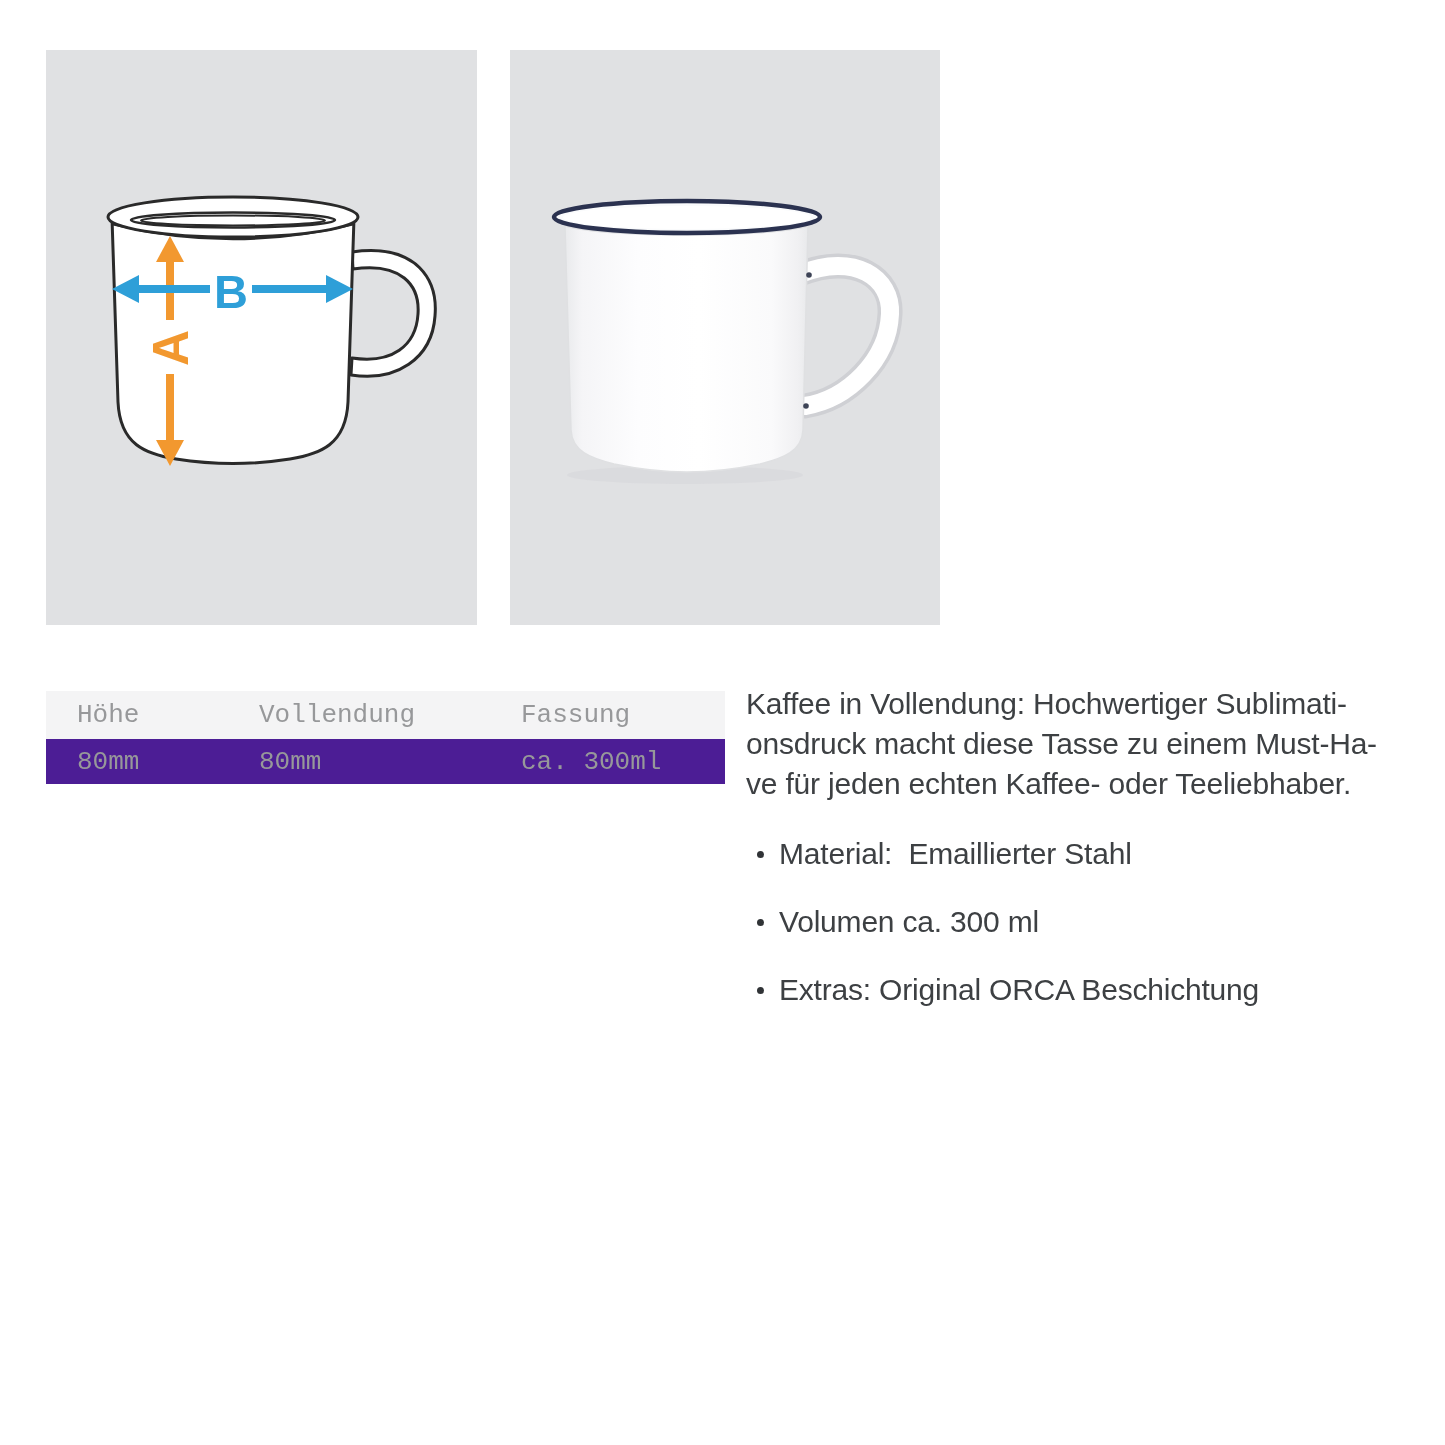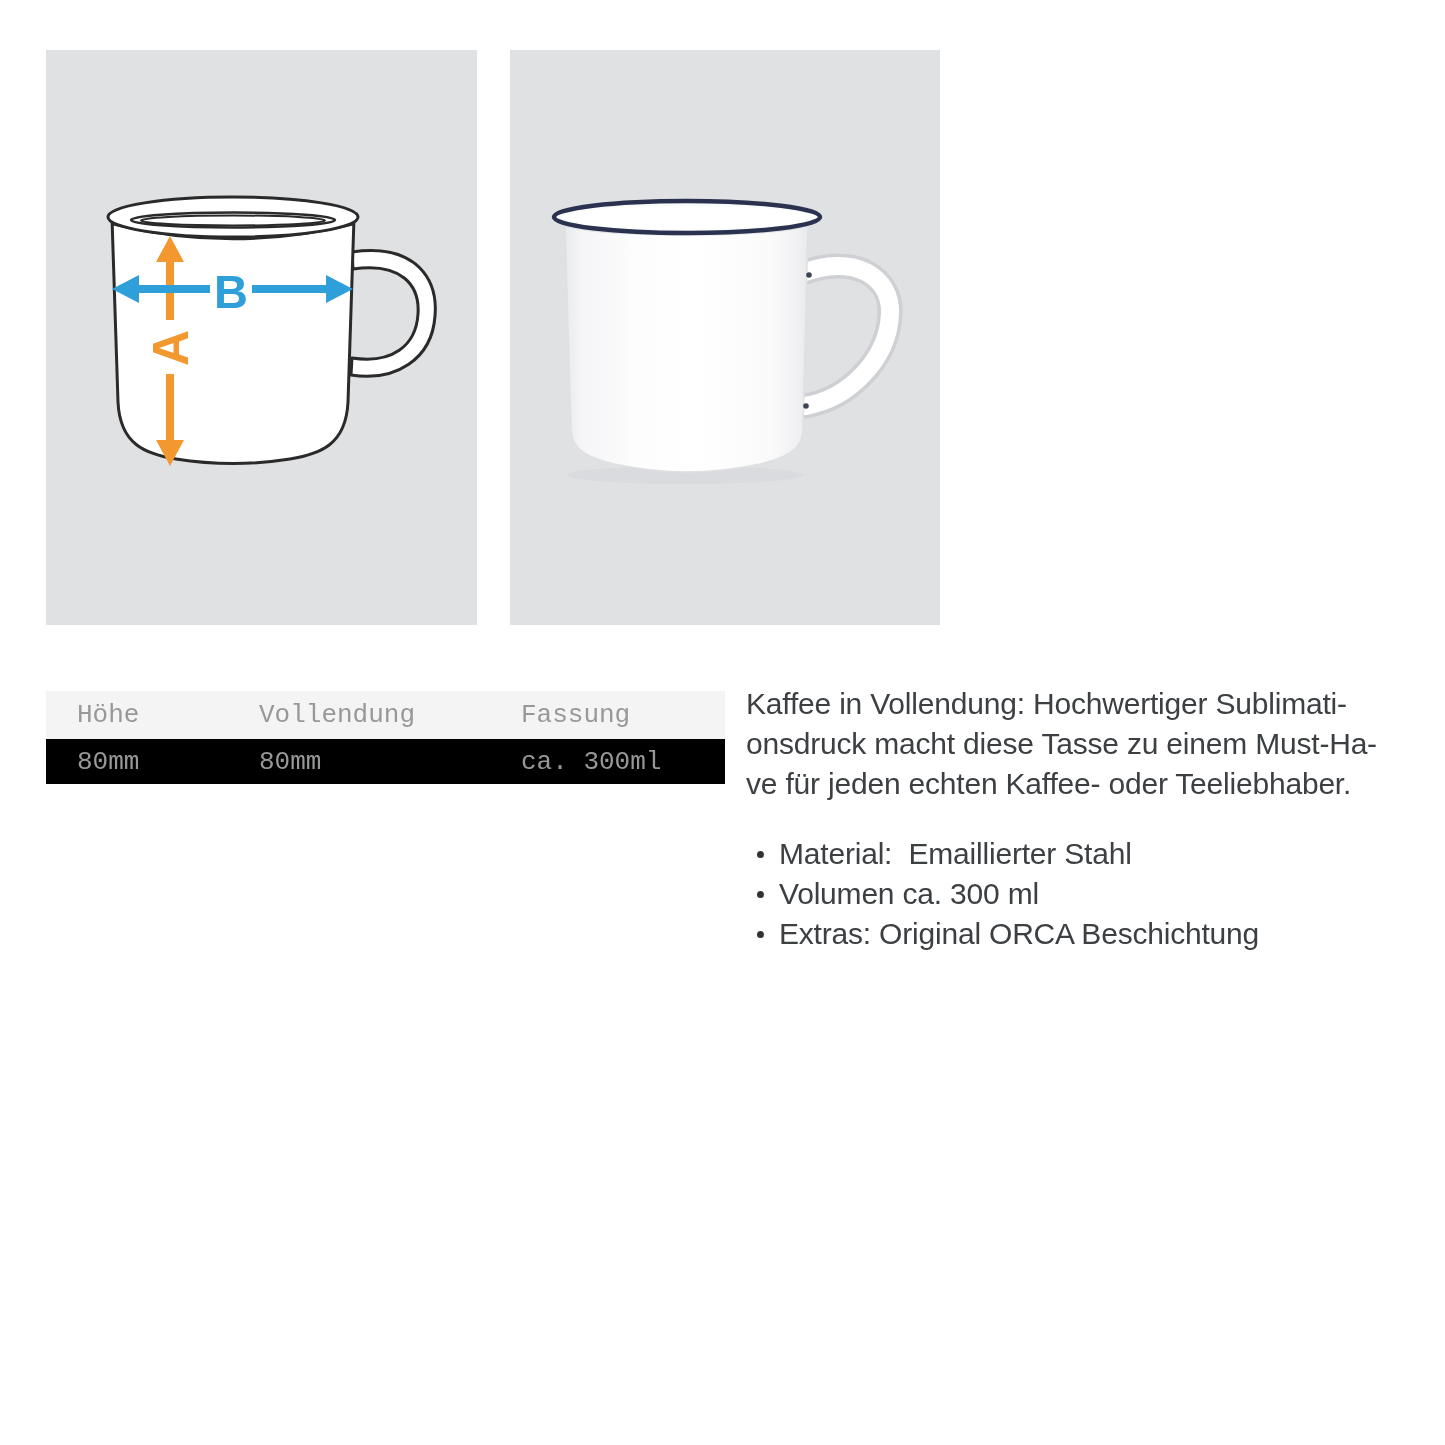--- a/index.html
+++ b/index.html
@@ -30,21 +30,21 @@
   }
   .trow {
     display: grid;
     grid-template-columns: 182px 262px 1fr;
     align-items: center;
     padding-left: 31px;
     box-sizing: border-box;
     font-family: Liberation Mono, monospace;
   }
   .trow-head { height: 48px; background: #f4f4f5; }
-  .trow-vals { height: 45px; background: #000000; }
+  .trow-vals { height: 45px; background: #4c1d95; }
 
   
   .description {
     position: absolute;
     left: 746px; top: 684px;
     width: 690px;
     color: #3d4043;
     font-size: 30px;
     line-height: 40px;
     letter-spacing: -0.2px;
@@ -52,20 +52,21 @@
   .intro-line { white-space: nowrap; }
   .bullets {
     list-style: none;
     margin: 30px 0 0 0;
     padding: 0;
   }
   .bullets li {
     position: relative;
     padding-left: 33px;
     white-space: pre-wrap;
+    margin-top: 28px;
   }
   .bullets li::before {
     content: "";
     position: absolute;
     left: 11px; top: 17px;
     width: 7px; height: 7px;
     border-radius: 50%;
     background: #303336;
   }
 </style>

